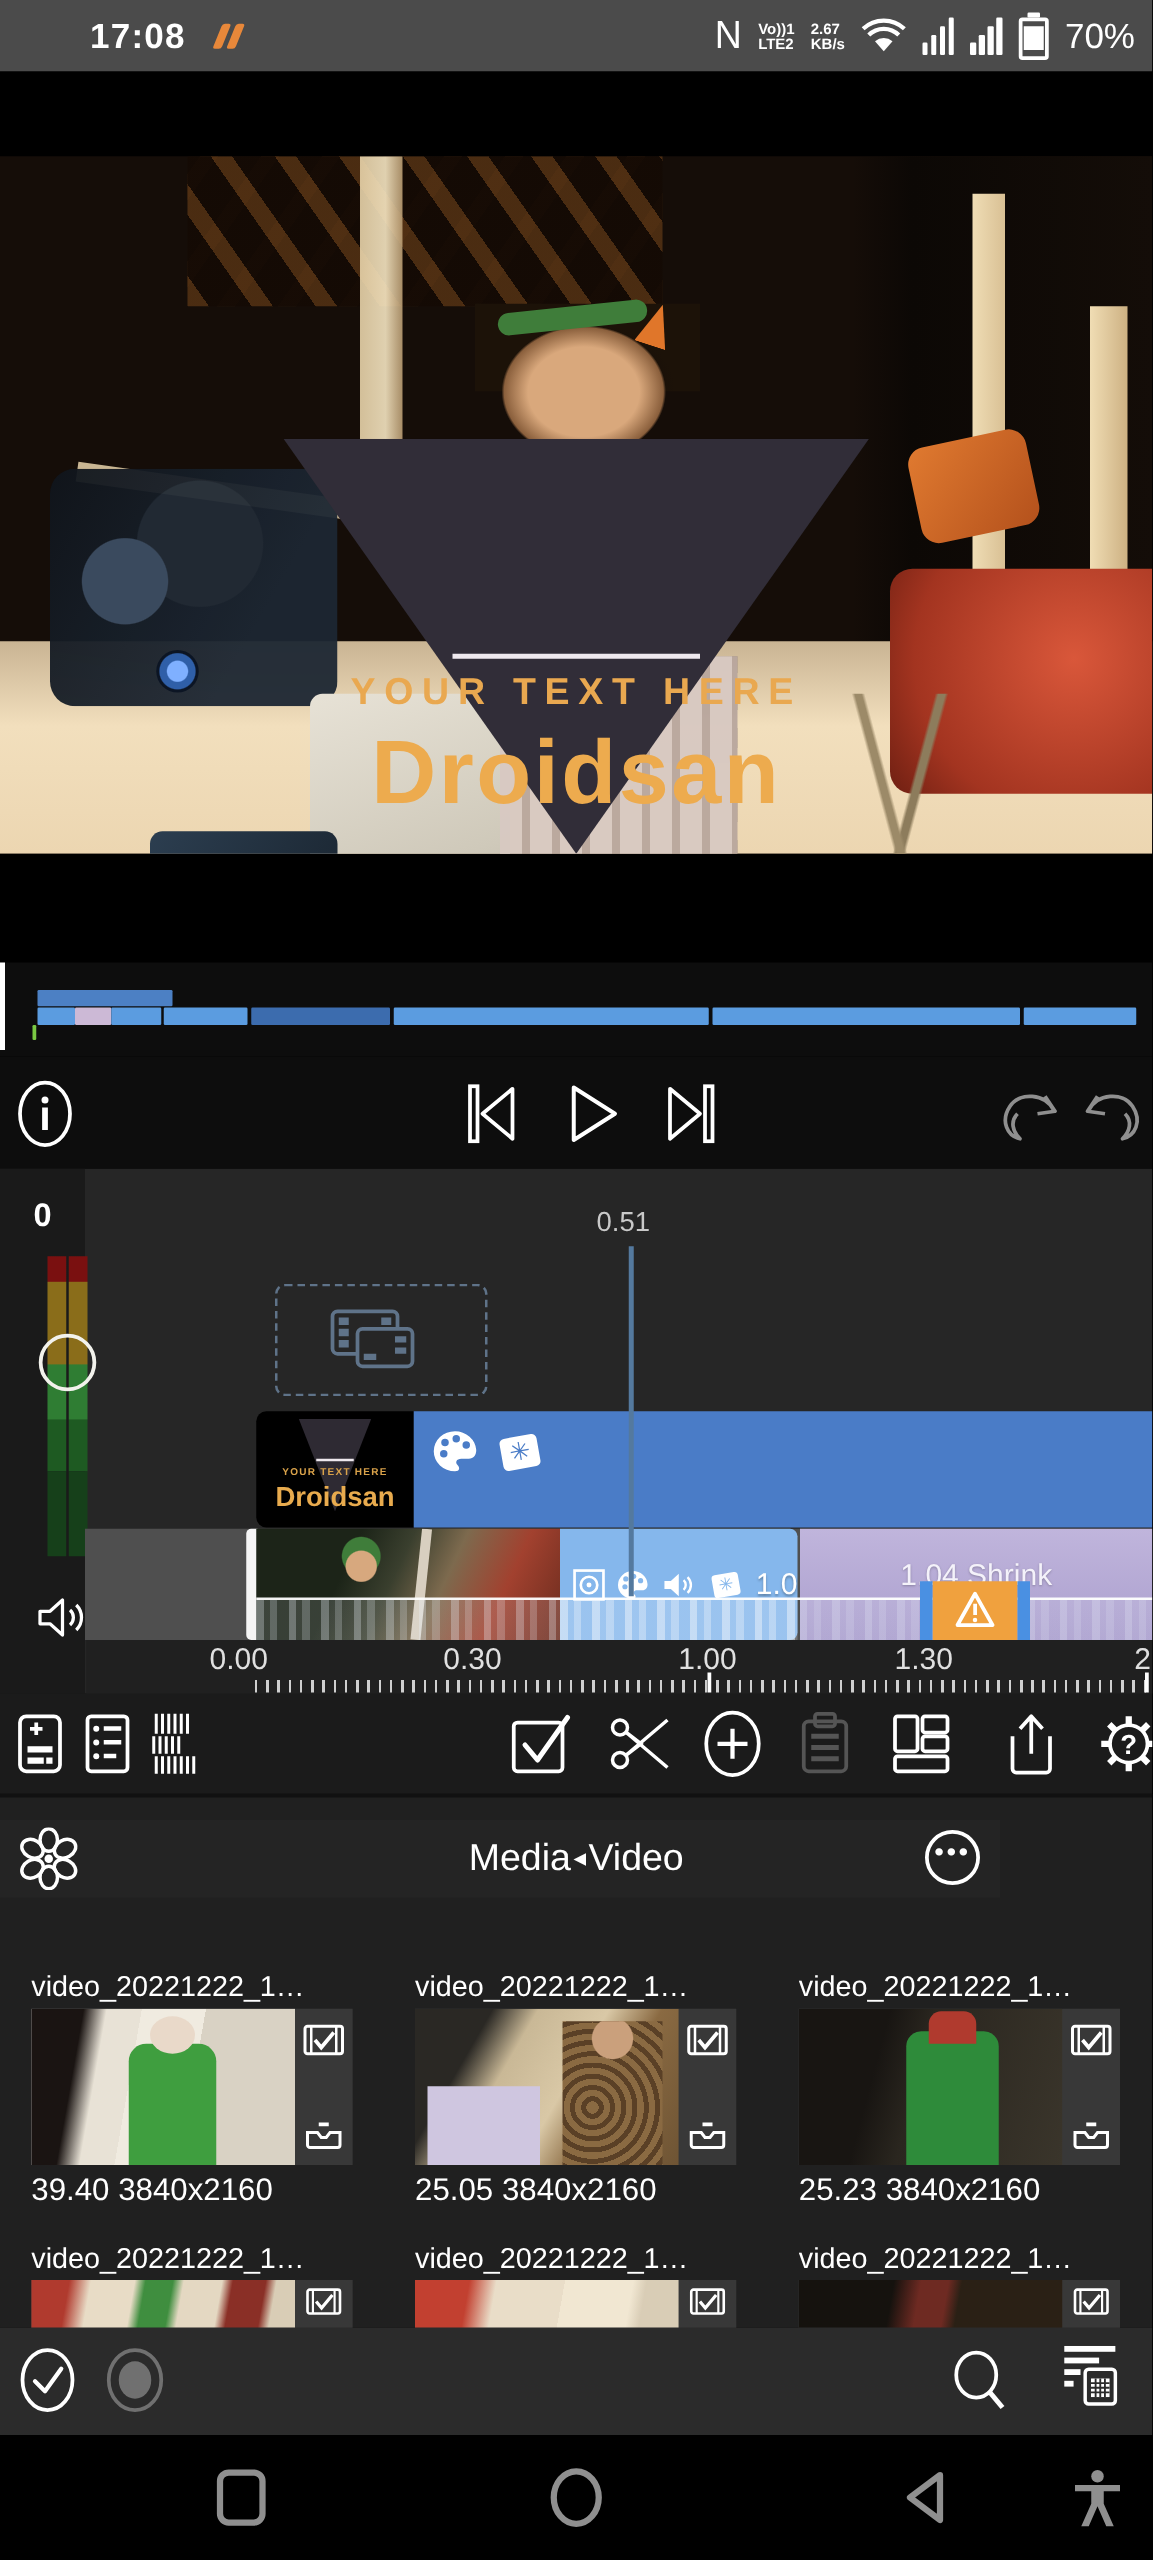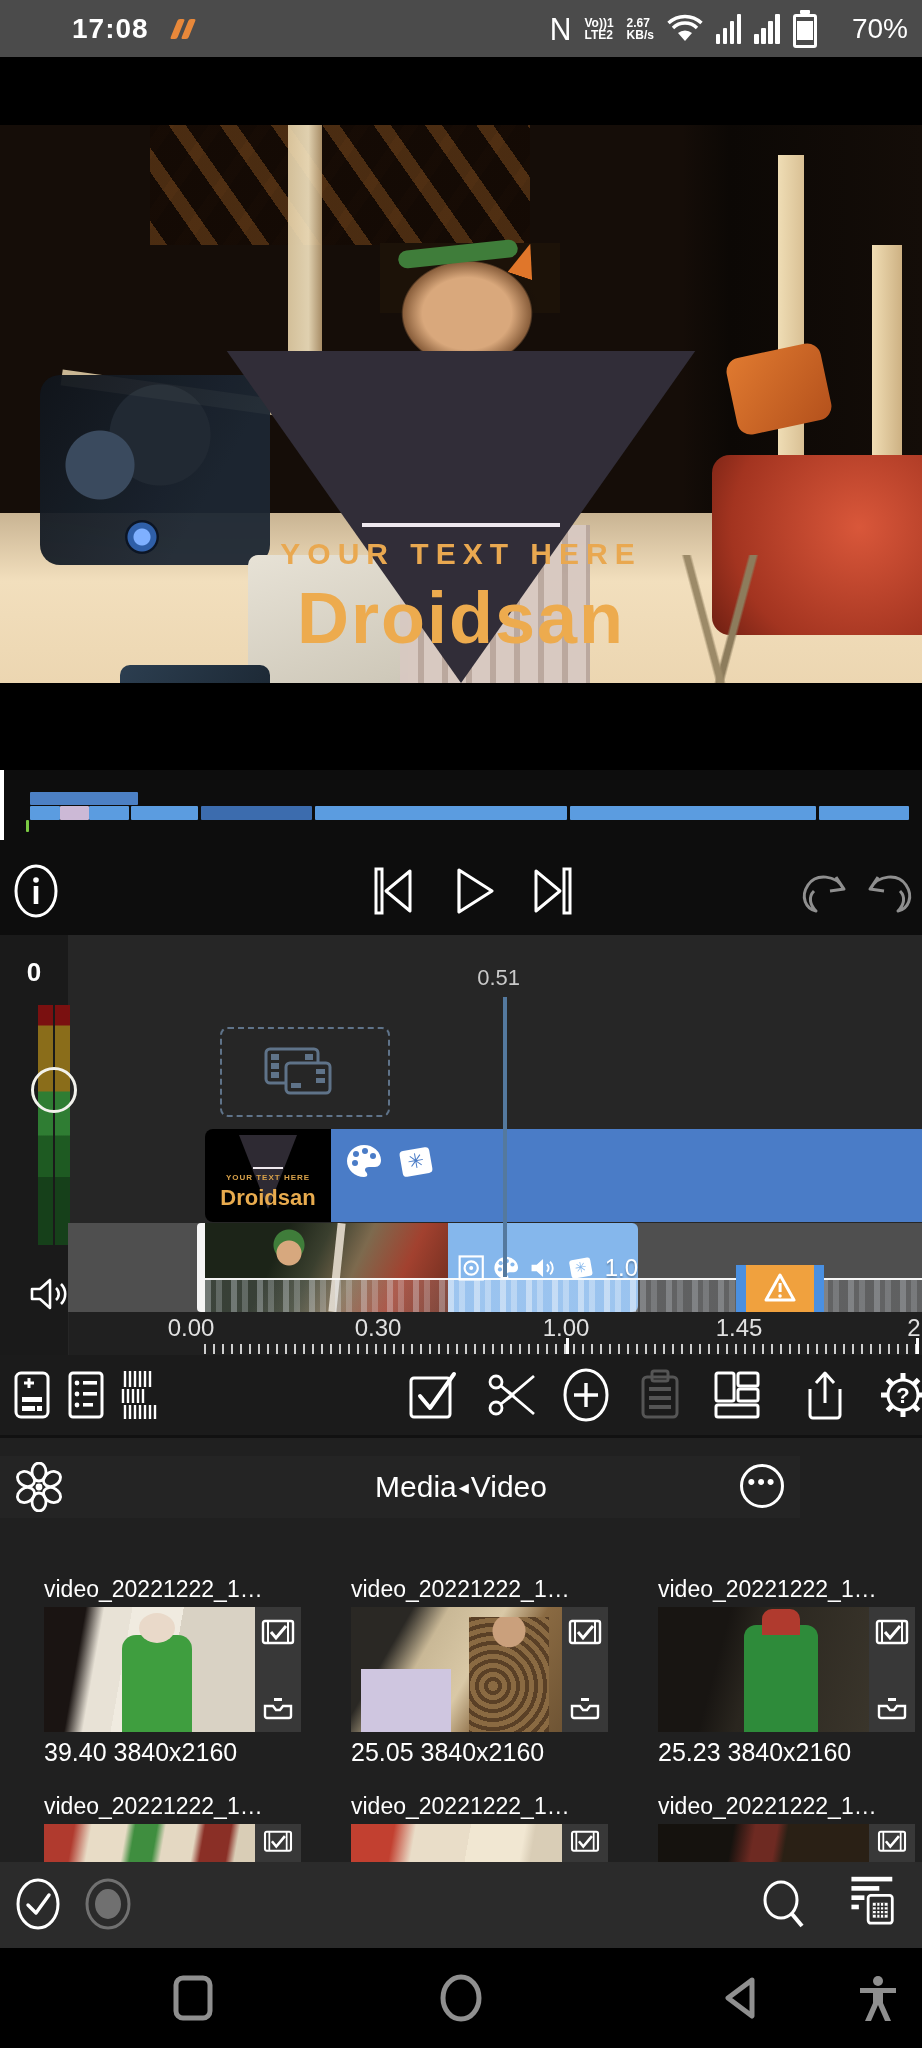--- a/index.html
+++ b/index.html
@@ -14,21 +14,21 @@
   .slashes{display:inline-block;width:26px;height:24px;position:relative;}
   .slashes i{position:absolute;top:2px;width:7px;height:20px;background:#e8883a;transform:skewX(-22deg);border-radius:2px;}
   .slashes i:nth-child(1){left:3px;}.slashes i:nth-child(2){left:14px;}
   #sb-right{display:flex;align-items:center;gap:13px;}
   .sb2{display:flex;flex-direction:column;line-height:12px;font-size:12px;font-weight:700;align-items:flex-start;}
   .nfc{font-size:30px;font-weight:400;transform:scaleY(1.05);}
   .batt{position:relative;width:24px;height:38px;border:0;display:inline-block;}
   .batt .tip{position:absolute;left:7px;top:0;width:10px;height:4px;background:#fff;border-radius:1px;}
   .batt .body{position:absolute;left:0;top:4px;width:24px;height:34px;border:3px solid #fff;border-radius:3px;}
   .batt .fill{position:absolute;left:4px;bottom:8px;width:16px;height:19px;background:#fff;}
-  .pct{font-size:28px;font-weight:400;margin-left:22px;}
+  .pct{font-size:28px;font-weight:400;}
   .bars{display:inline-flex;align-items:flex-end;gap:2.5px;height:30px;}
   .bars i{width:4.5px;background:#fff;border-radius:1px;}
   .bars i:nth-child(1){height:10px;}.bars i:nth-child(2){height:16px;}
   .bars i:nth-child(3){height:23px;}.bars i:nth-child(4){height:30px;}
 
   
   #preview{position:absolute;left:0;top:125px;width:922px;height:558px;background:
     linear-gradient(180deg,#120b06 0%,#1a100a 30%,#241812 55%,#37261a 70%,#4a3categories 80%);overflow:hidden;background-color:#150d08;}
   .pv{position:absolute;}
   #pv-floor{left:0;bottom:0;width:922px;height:170px;background:linear-gradient(180deg,#c9b493,#f2dfbd 40%,#ecd6b1);}
@@ -148,21 +148,21 @@
   .tool{position:absolute;top:14px;width:52px;height:52px;display:flex;align-items:center;justify-content:center;}
 
   
   #media{position:absolute;left:0;top:1435px;width:922px;height:427px;background:#202020;border-top:3px solid #111;}
   #media-head{position:absolute;left:0;top:18px;width:800px;height:62px;background:#242424;}
   #media-title{position:absolute;left:0;top:14px;width:922px;text-align:center;color:#fff;font-size:30px;}
   #media-title .sep{font-size:20px;vertical-align:3px;padding:0 2px;}
   #flower{position:absolute;left:14px;top:6px;}
   #media-ellipsis{position:absolute;right:16px;top:8px;width:44px;height:44px;border:3px solid #fff;border-radius:50%;color:#fff;
      display:flex;align-items:center;justify-content:center;font-size:22px;letter-spacing:2px;padding-bottom:8px;}
-  .tile{position:absolute;width:297px;margin-left:19px;}
+  .tile{position:absolute;width:297px;}
   .tile-name{color:#fff;font-size:23px;white-space:nowrap;overflow:hidden;}
   .tile-thumb{position:relative;margin-top:4px;width:257px;height:125px;background:#3a3a3a;overflow:hidden;}
   .tile-meta{margin-top:6px;color:#fff;font-size:25px;}
   .tile-side{position:absolute;right:0;top:0;width:46px;height:125px;background:#383838;display:flex;flex-direction:column;
      align-items:center;justify-content:space-between;padding:12px 0;}
   .ph{position:absolute;left:0;top:0;width:211px;height:125px;}
   .ph-a{background:linear-gradient(100deg,#1a1412 0 18%,#e8e2d6 26% 38%,#f0ebe0 38% 60%,#d9d2c4 60% 100%),#ddd;}
   .ph-a:before{content:"";position:absolute;left:78px;top:28px;width:70px;height:97px;background:#3f9e3f;border-radius:14px 14px 0 0;}
   .ph-a:after{content:"";position:absolute;left:95px;top:6px;width:36px;height:30px;background:#e9d9c9;border-radius:50%;}
   .ph-b{background:linear-gradient(120deg,#2a2824 0 22%,#c9b896 35%,#d9c8a6 55%,#8a6a42 70%,#6e5434 100%);}
@@ -365,20 +365,23 @@
             </g>
           </svg>
       </div>
     </div>
 
     <div id="video-track">
       <div id="vt-bracket"></div>
       <div id="vt-photo">
           <div class="pole"></div>
         </div>
+      <div id="vt-purple">
+        <div class="cliptext">1.04 Shrink</div>
+      </div>
       <div id="vt-blue">
         <svg class="icon" width="32" height="32" viewBox="0 0 32 32">
             <rect x="2" y="2" width="28" height="28" fill="none" stroke="#fff" stroke-width="2.6"></rect>
             <circle cx="16" cy="16" r="8" fill="none" stroke="#fff" stroke-width="2.6"></circle>
             <circle cx="16" cy="16" r="2.4" fill="#fff"></circle>
           </svg>
         <svg class="icon" width="32" height="30" viewBox="0 0 38 36">
             <path d="M19 2 a17 16 0 1 0 0 32 c4 0 4-3 2-5 c-2-2-1-5 3-5 h6 c4 0 6-3 6-7 a17 16 0 0 0-17-15 Z" fill="#fff"></path>
             <circle cx="11" cy="11" r="3" fill="#85b7ec"></circle>
             <circle cx="20" cy="8" r="3" fill="#85b7ec"></circle>
@@ -408,21 +411,21 @@
             <rect x="14.6" y="10" width="3" height="9" fill="#fff"></rect>
             <circle cx="16" cy="23" r="1.8" fill="#fff"></circle>
           </svg>
       </div>
     </div>
 
     <div id="ruler">
       <div class="rlab" style="left:77px">0.00</div>
       <div class="rlab" style="left:264px">0.30</div>
       <div class="rlab" style="left:452px">1.00</div>
-      <div class="rlab" style="left:625px">1.45</div>
+      <div class="rlab" style="left:625px">1.30</div>
       <div class="rlab" style="left:810px">2.0</div>
       <div id="ticks"></div>
       <div class="bigtick" style="left:497px"></div>
       <div class="bigtick" style="left:847px"></div>
     </div>
 
     <div id="playhead"></div>
   </div>
 
   <div id="toolbar">

